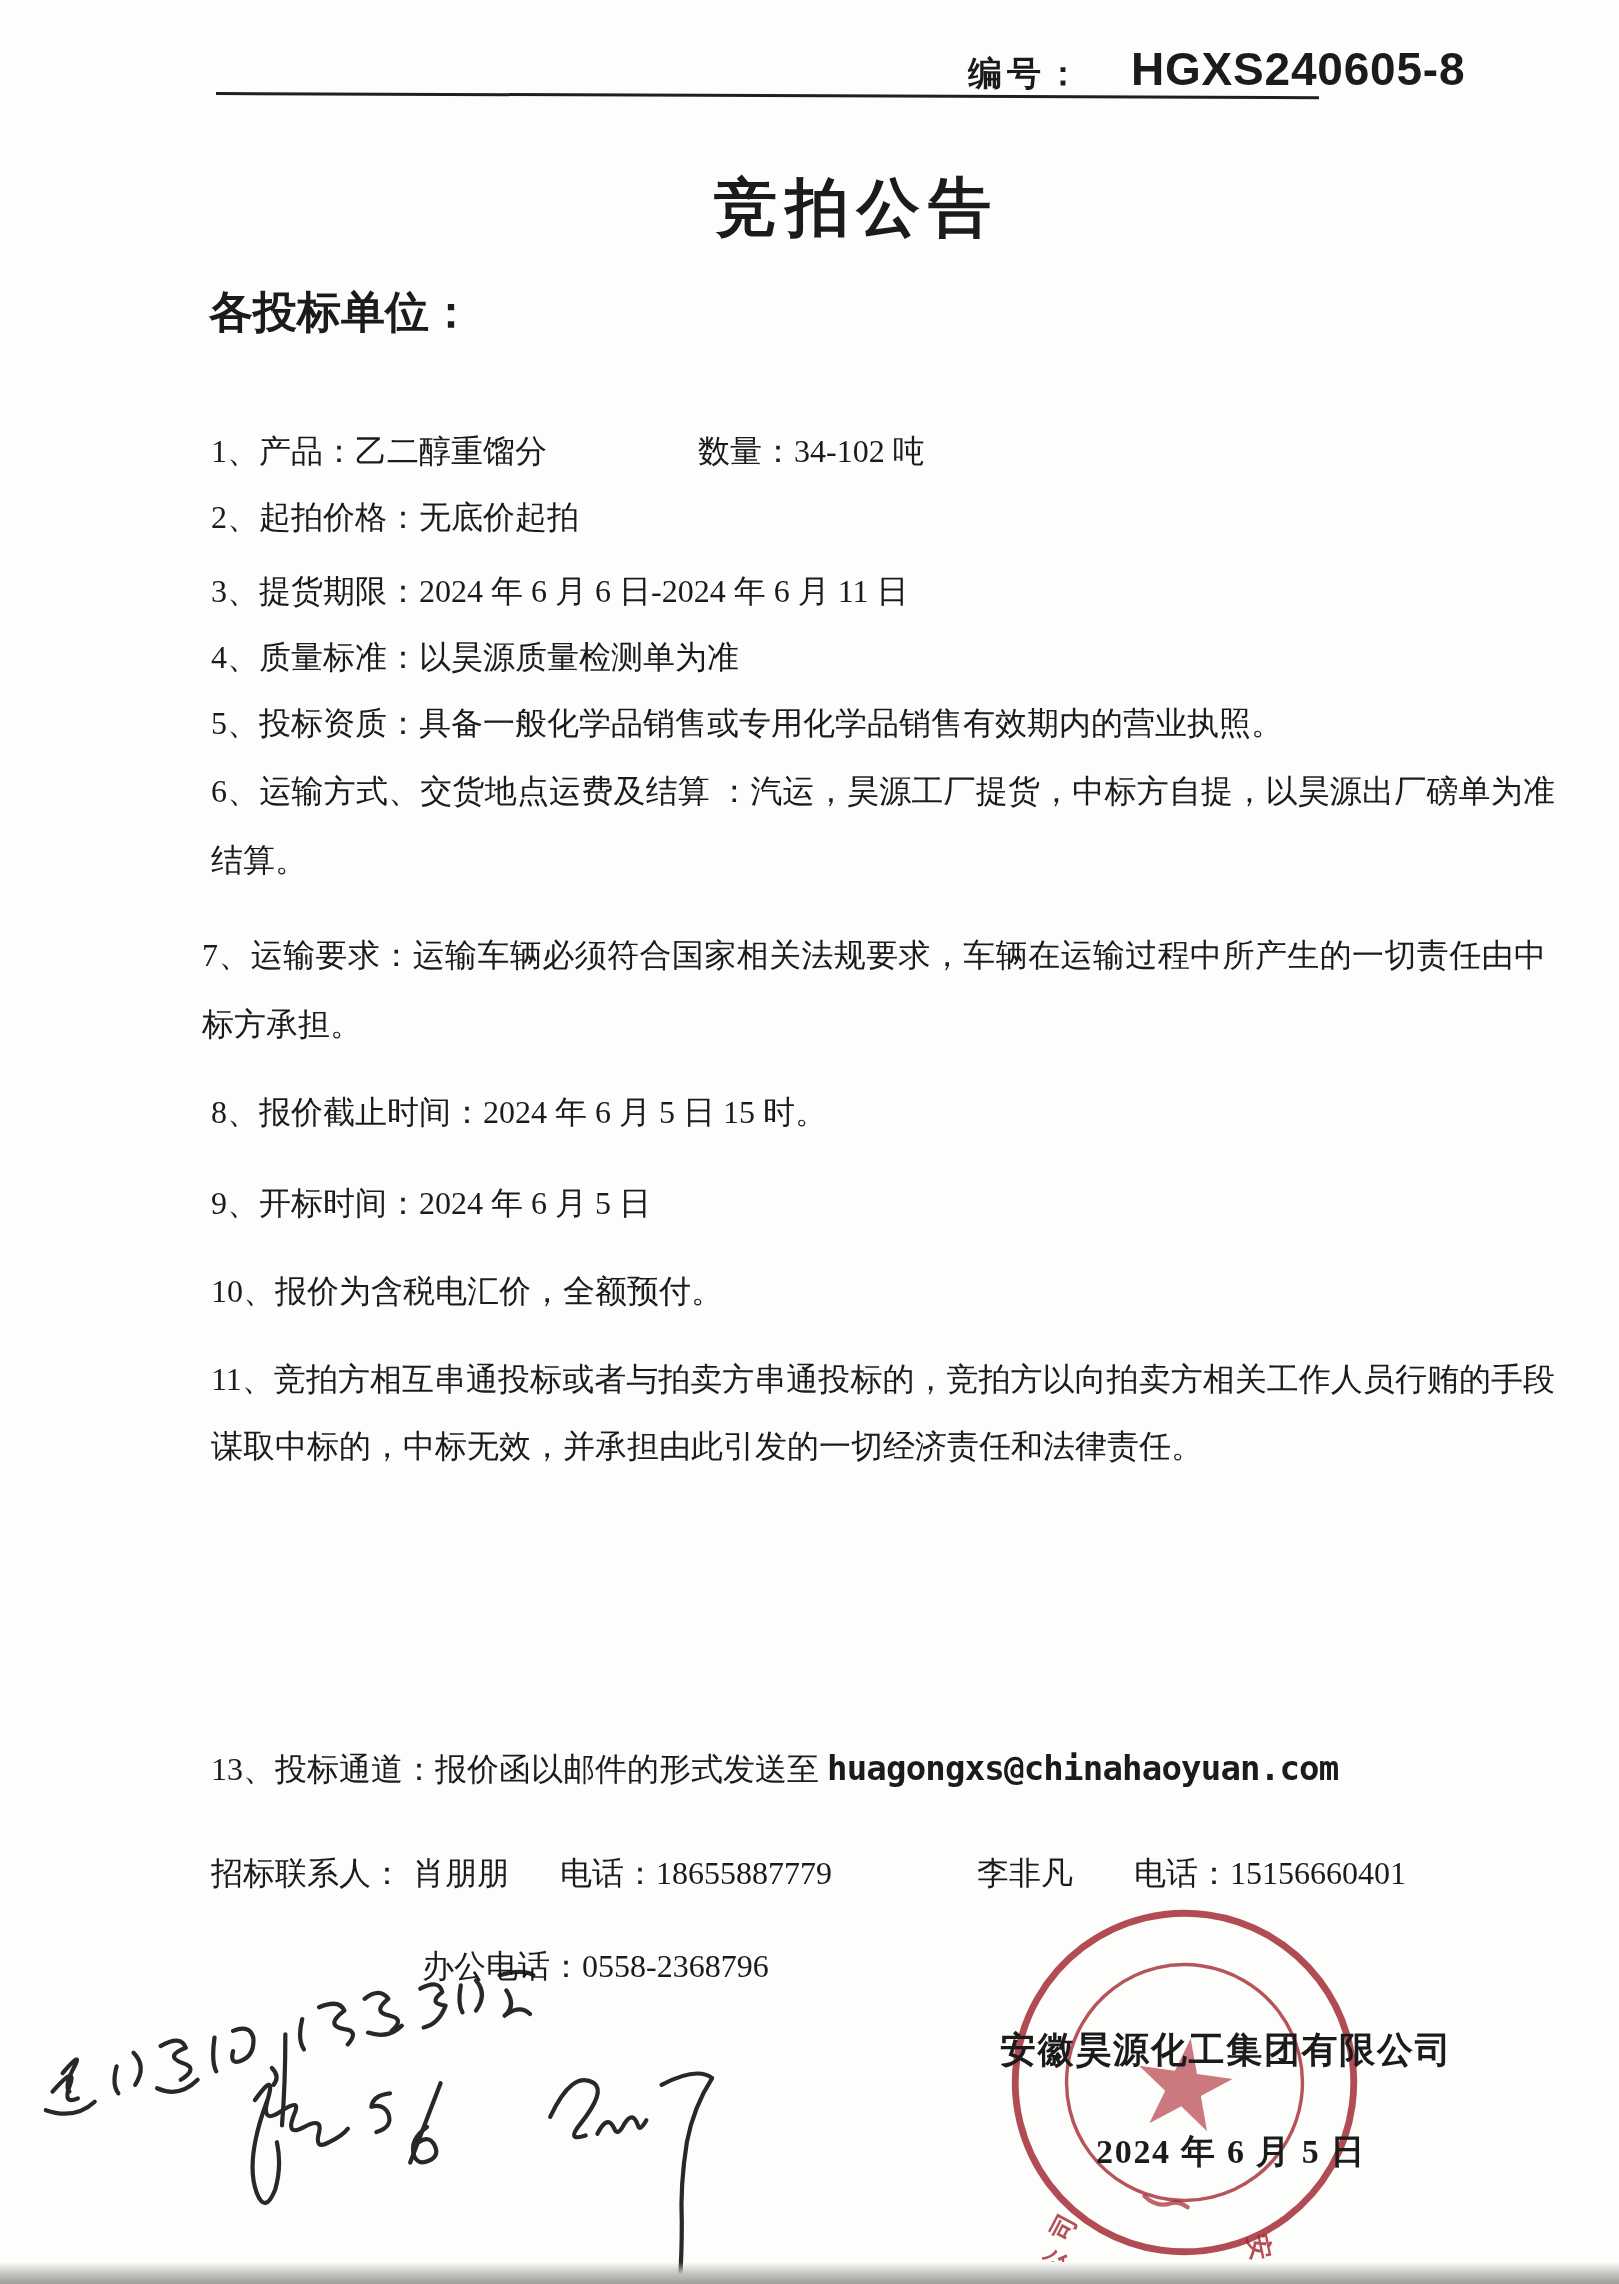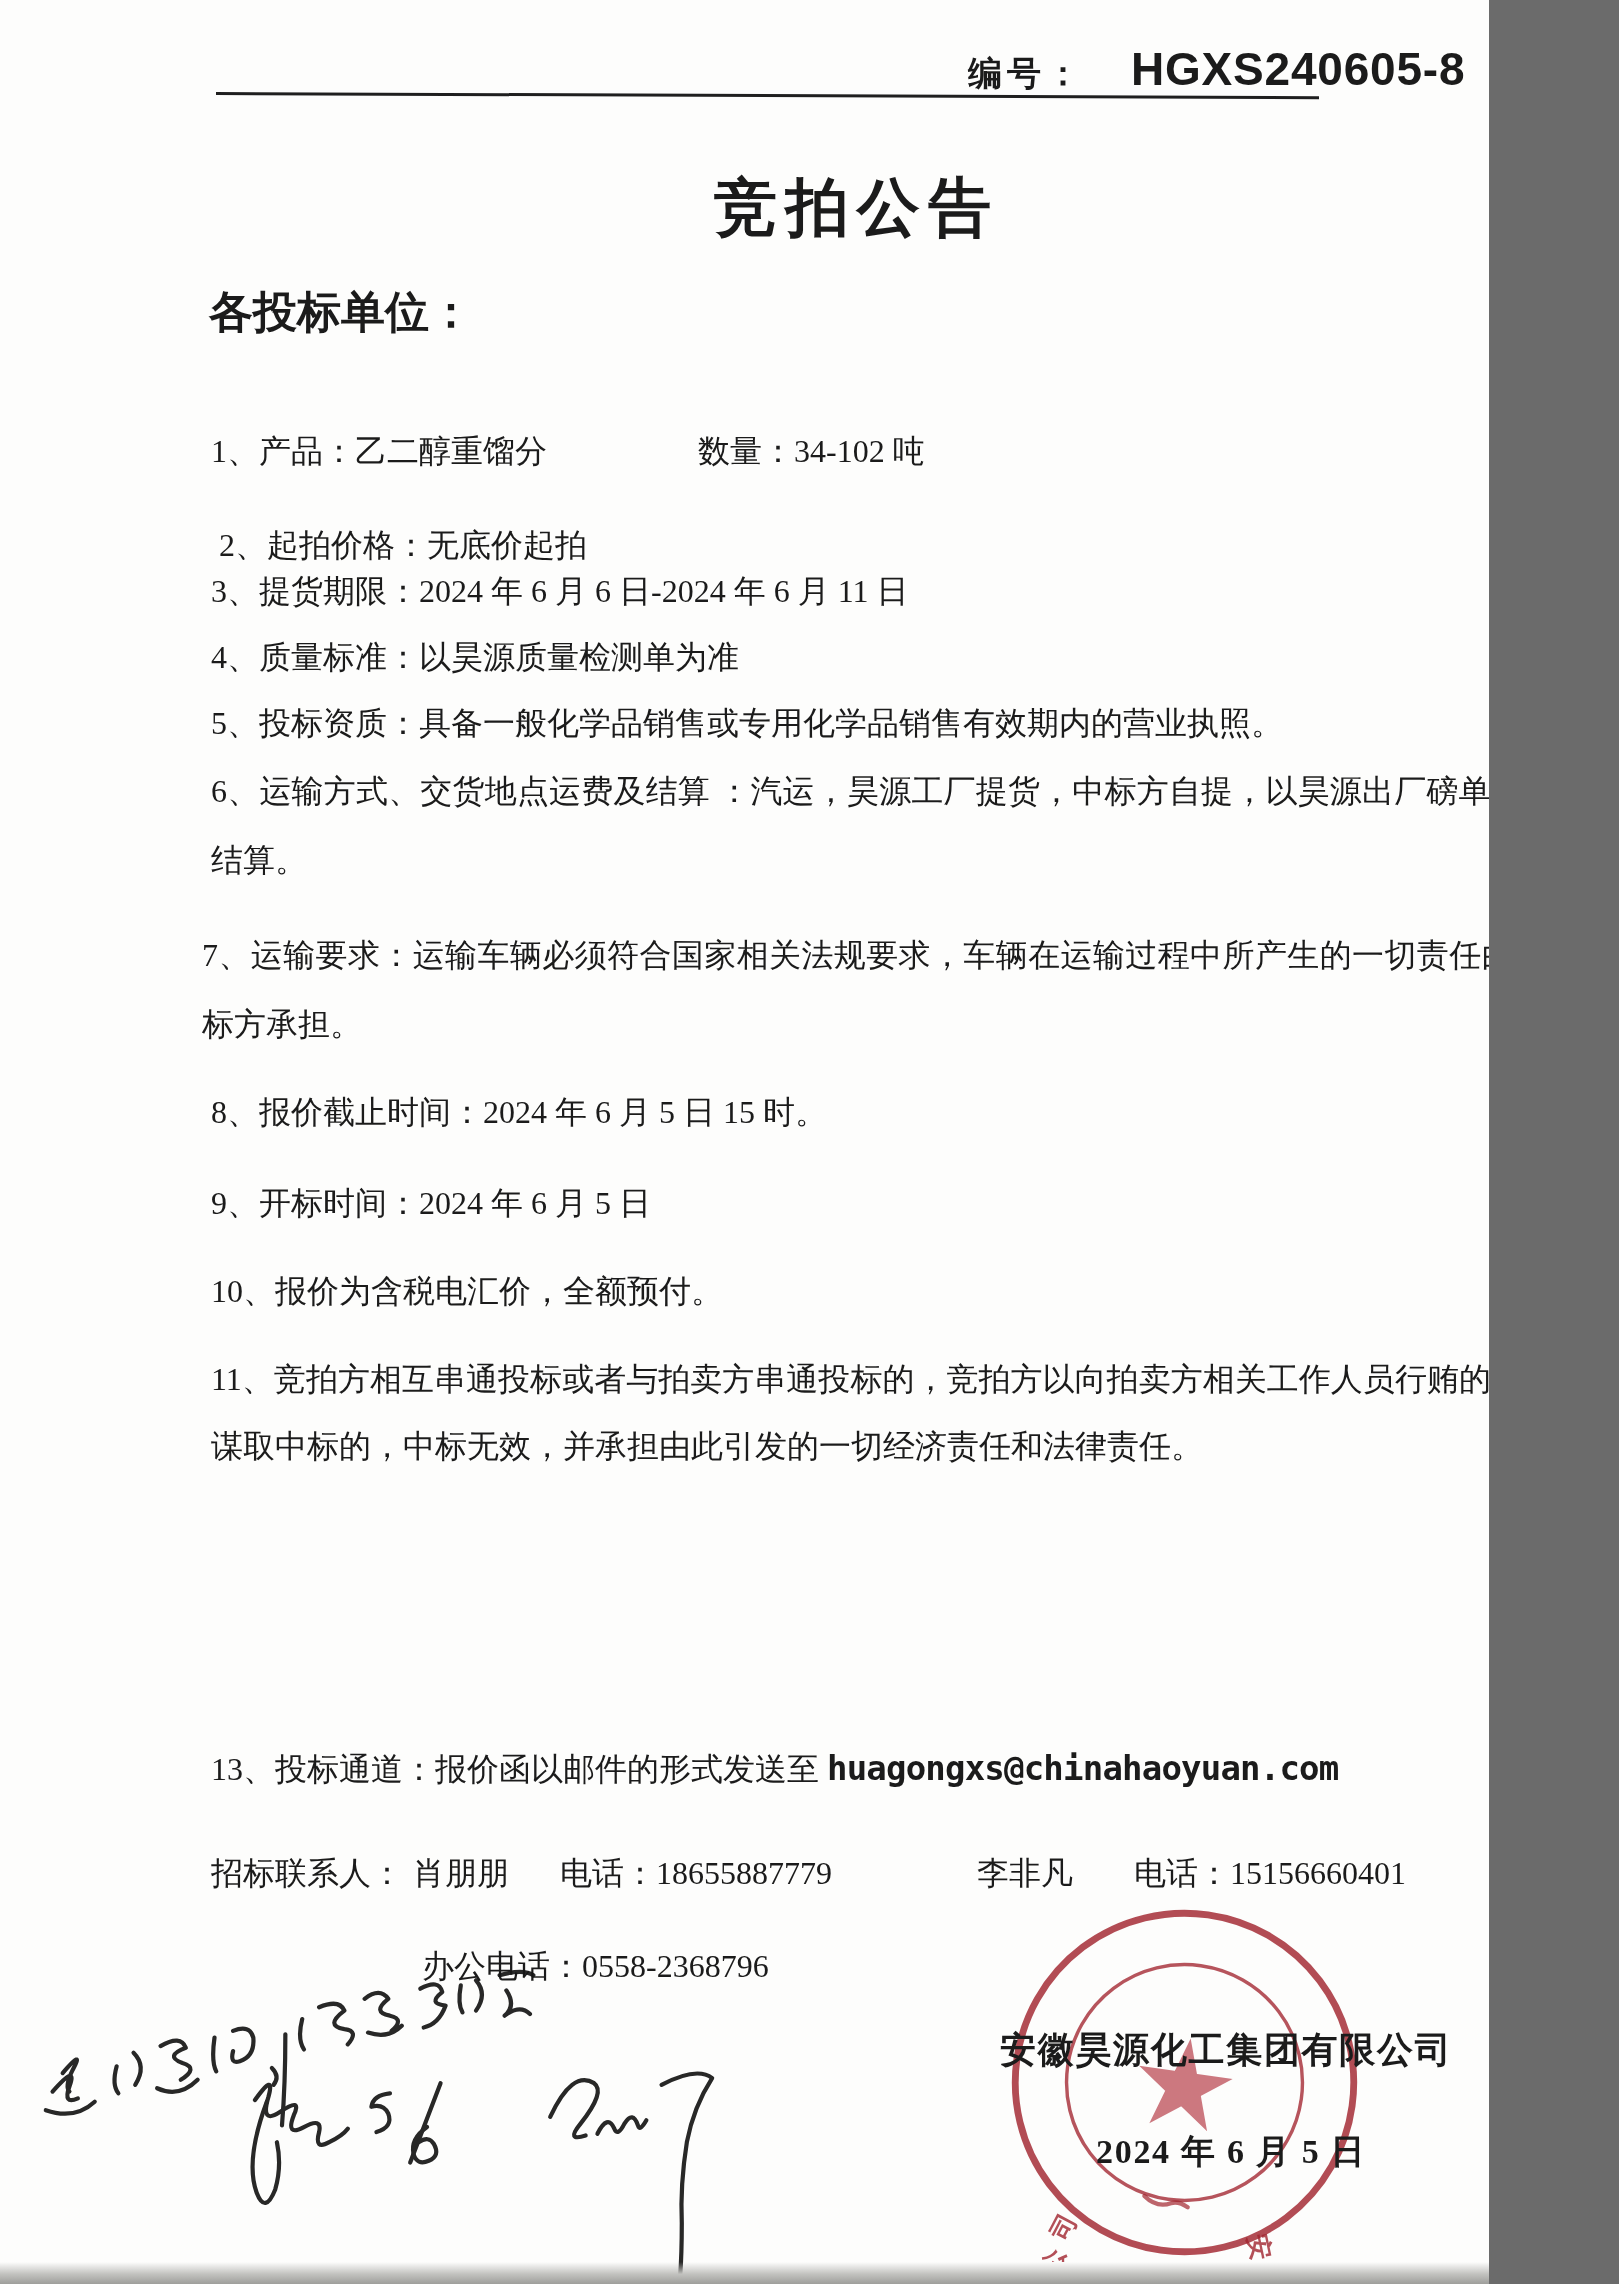--- a/index.html
+++ b/index.html
@@ -1,17 +1,17 @@
 <!DOCTYPE html>
 <html style="font-size:13.5px"><head>
 <meta charset="utf-8">
 <style>
   html,body{margin:0;padding:0;background:#6b6b6b;}
   .page{
-    position:relative;width:1489px;height:2284px;background:#fdfdfc;
+    position:relative;width:1619px;height:2284px;background:#fdfdfc;
     overflow:hidden;font-family:"Liberation Serif","DejaVu Serif",serif;color:#1b1b1b;
   }
   .abs{position:absolute;white-space:nowrap;}
   .rule{position:absolute;background:#1f1f1f;}
   .docnum{display:flex;align-items:baseline;gap:46px;}
   .docnum .lbl{font-size:34px;font-weight:700;letter-spacing:5px;}
   .docnum .code{font-size:46px;font-weight:700;font-family:"Liberation Sans","DejaVu Sans",sans-serif;letter-spacing:0.8px;}
   .title{font-size:63px;font-weight:700;letter-spacing:8.4px;font-family:"Liberation Sans","DejaVu Sans",sans-serif;}
   .saluta{font-size:44px;font-weight:700;}
   .body-line{font-size:32px;line-height:42px;}
@@ -40,21 +40,21 @@
   </div>
 
   <div class="abs title" style="left:714px;top:165px;">竞拍公告</div>
 
   <div class="abs saluta" style="left:209px;top:283px;">各投标单位：</div>
 
 
   <div class="abs body-line" style="left:211px;top:430px;">1、产品：乙二醇重馏分</div>
   <div class="abs body-line" style="left:698px;top:430px;">数量：34-102 吨</div>
 
-  <div class="abs body-line" style="left:211px;top:524px;margin-left:8px;">2、起拍价格：无底价起拍</div>
+  <div class="abs body-line" style="left:211px;top:496px;">2、起拍价格：无底价起拍</div>
   <div class="abs body-line" style="left:211px;top:570px;">3、提货期限：2024 年 6 月 6 日-2024 年 6 月 11 日</div>
   <div class="abs body-line" style="left:211px;top:636px;">4、质量标准：以昊源质量检测单为准</div>
   <div class="abs body-line" style="left:211px;top:702px;">5、投标资质：具备一般化学品销售或专用化学品销售有效期内的营业执照。</div>
 
   <div class="para" style="left:211px;top:757px;">6、运输方式、交货地点运费及结算 ：汽运，昊源工厂提货，中标方自提，以昊源出厂磅单为准结算。</div>
   <div class="para" style="left:202px;top:921px;">7、运输要求：运输车辆必须符合国家相关法规要求，车辆在运输过程中所产生的一切责任由中标方承担。</div>
 
   <div class="abs body-line" style="left:211px;top:1091px;">8、报价截止时间：2024 年 6 月 5 日 15 时。</div>
   <div class="abs body-line" style="left:211px;top:1182px;">9、开标时间：2024 年 6 月 5 日</div>
   <div class="abs body-line" style="left:211px;top:1270px;">10、报价为含税电汇价，全额预付。</div>

